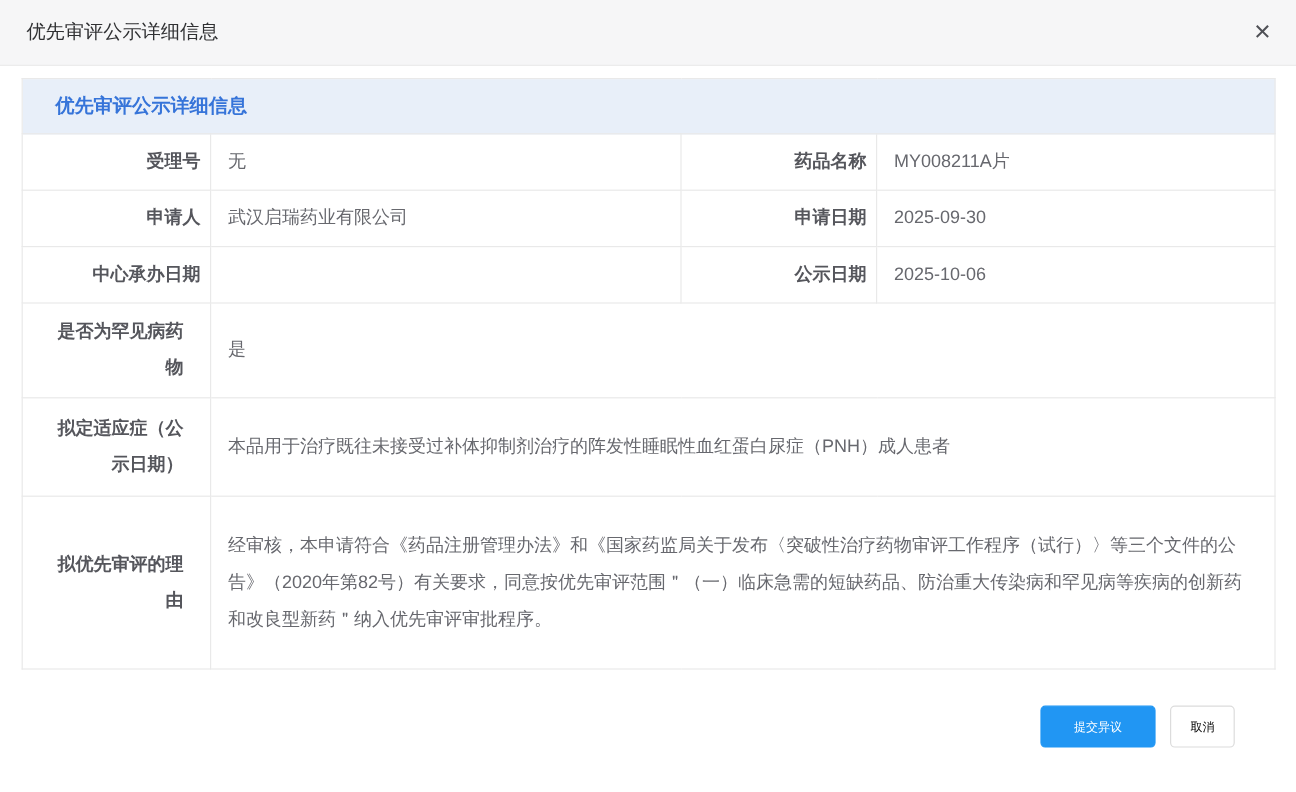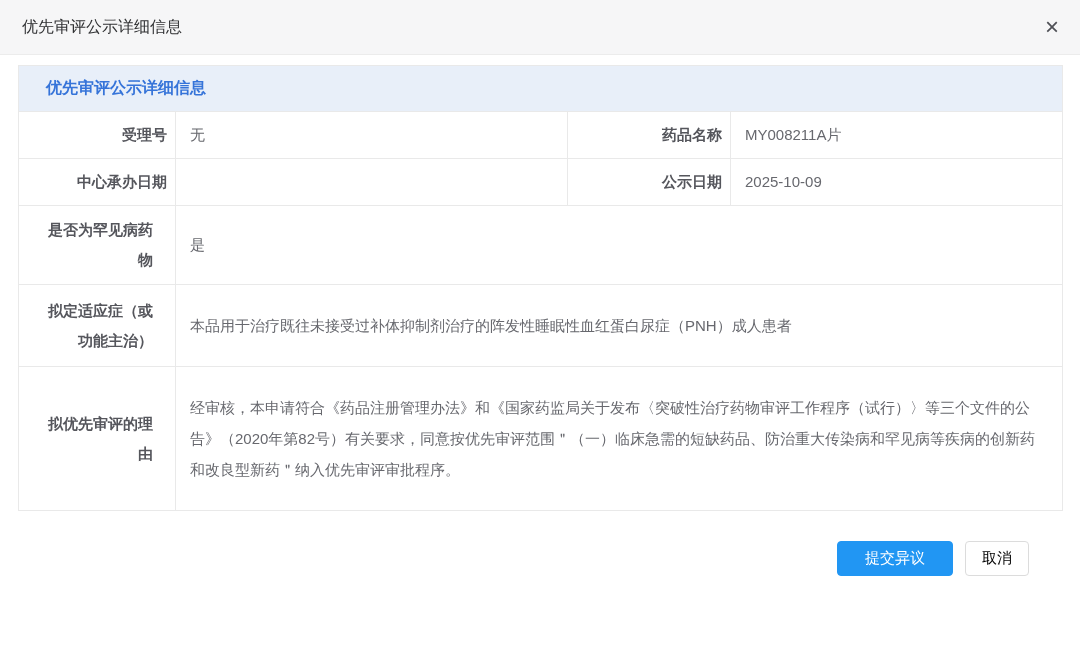--- a/index.html
+++ b/index.html
@@ -55,21 +55,21 @@
   tr.h47 td { height:47px; }
   tr.h79 td { height:79px; }
   tr.h114 td { height:114px; }
 
   
   .footer {
     display:flex; justify-content:flex-end; align-items:center;
     gap:12px; padding:30px 33px 0 0;
   }
   .btn {
-    height:35px; border-radius:4px; font-size:15px; cursor:pointer;
+    height:35px; border-radius:4px; font-size:10px; cursor:pointer;
     font-family:inherit; display:inline-flex; align-items:center; justify-content:center;
   }
   .btn-primary {
     background:var(--primary, #2196f3); color:#fff; border:1px solid var(--primary, #2196f3);
     padding:0 27px;
   }
   .btn-default {
     background:#fff; color:#000000; border:1px solid #dcdcdc; padding:0 16px;
   }
 </style>
@@ -99,35 +99,41 @@
         </tr>
 
         <tr class="h47">
           <td class="lbl">受理号</td>
           <td class="val">无</td>
           <td class="lbl">药品名称</td>
           <td class="val">MY008211A片</td>
         </tr>
 
 
+        <tr class="h47">
+          <td class="lbl">申请人</td>
+          <td class="val">武汉启瑞药业有限公司</td>
+          <td class="lbl">申请日期</td>
+          <td class="val">2025-09-30</td>
+        </tr>
 
         <tr class="h47">
           <td class="lbl">中心承办日期</td>
           <td class="val"></td>
           <td class="lbl">公示日期</td>
-          <td class="val">2025-10-09</td>
+          <td class="val">2025-10-06</td>
         </tr>
 
         <tr class="h79">
           <td class="lbl lbl-center">是否为罕见病药物</td>
           <td class="val" colspan="3">是</td>
         </tr>
 
         <tr class="h79">
-          <td class="lbl lbl-center">拟定适应症（或功能主治）</td>
+          <td class="lbl lbl-center">拟定适应症（公示日期）</td>
           <td class="val val-multi" colspan="3">本品用于治疗既往未接受过补体抑制剂治疗的阵发性睡眠性血红蛋白尿症（PNH）成人患者</td>
         </tr>
 
         <tr class="h114">
           <td class="lbl lbl-center">拟优先审评的理由</td>
           <td class="val val-multi" colspan="3">经审核，本申请符合《药品注册管理办法》和《国家药监局关于发布〈突破性治疗药物审评工作程序（试行）〉等三个文件的公告》（2020年第82号）有关要求，同意按优先审评范围＂（一）临床急需的短缺药品、防治重大传染病和罕见病等疾病的创新药和改良型新药＂纳入优先审评审批程序。</td>
         </tr>
       </tbody>
     </table>
 

